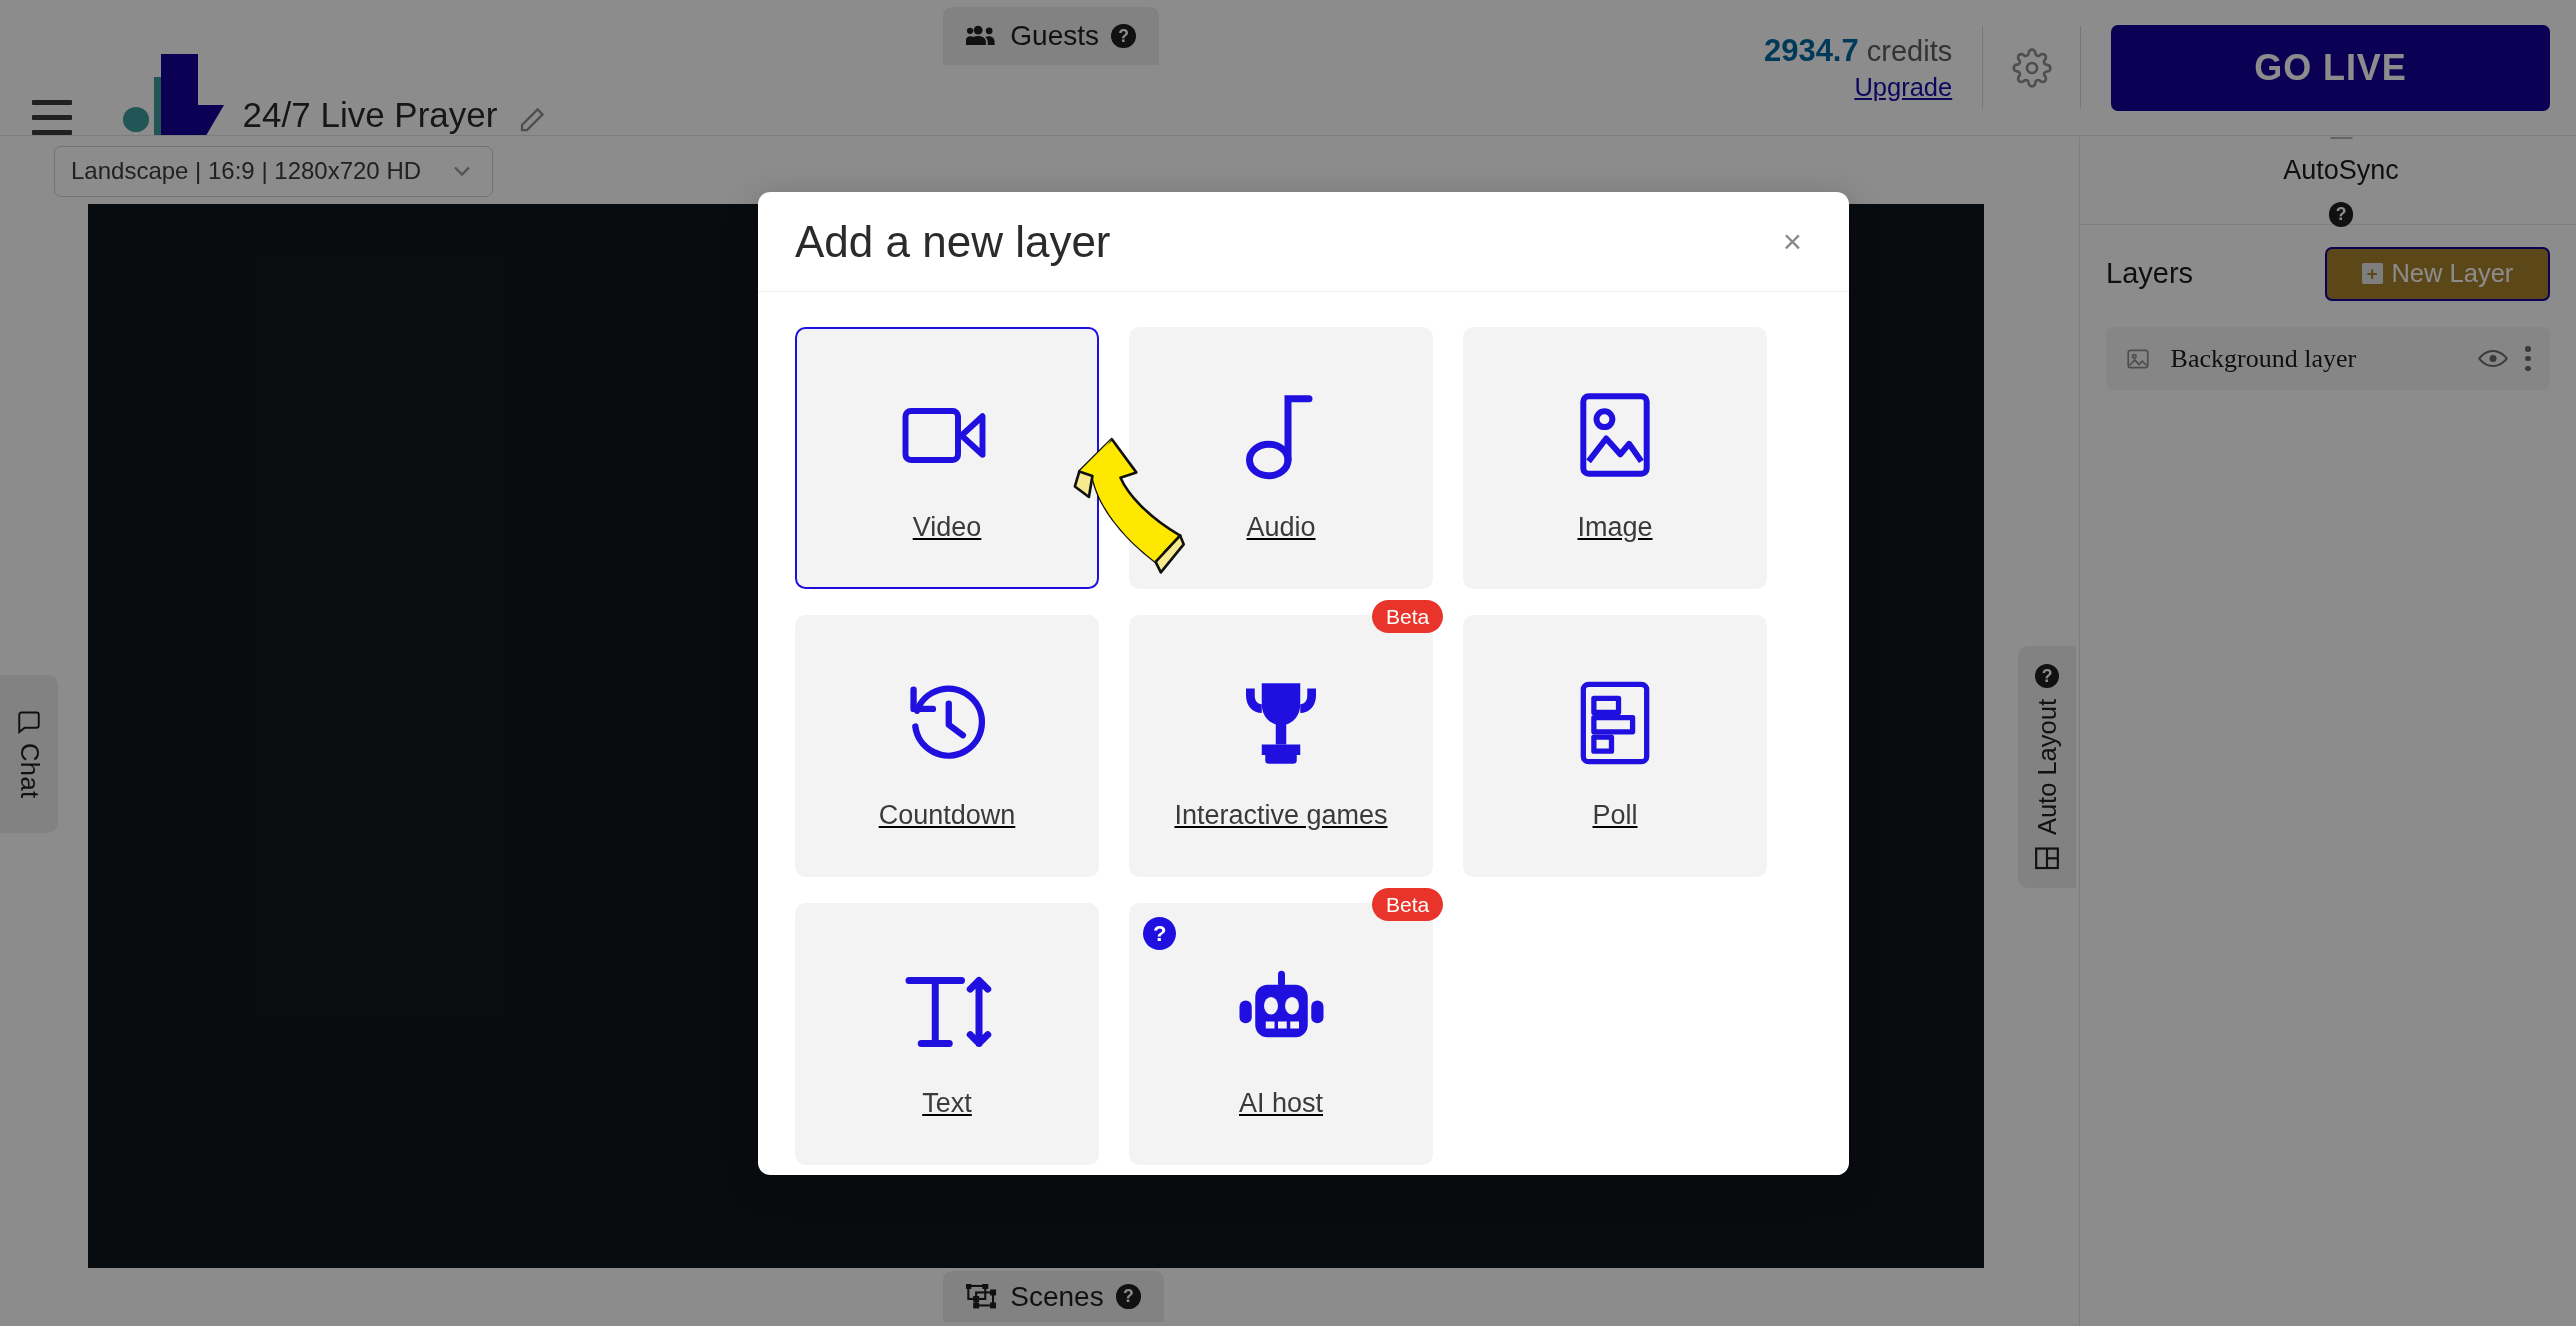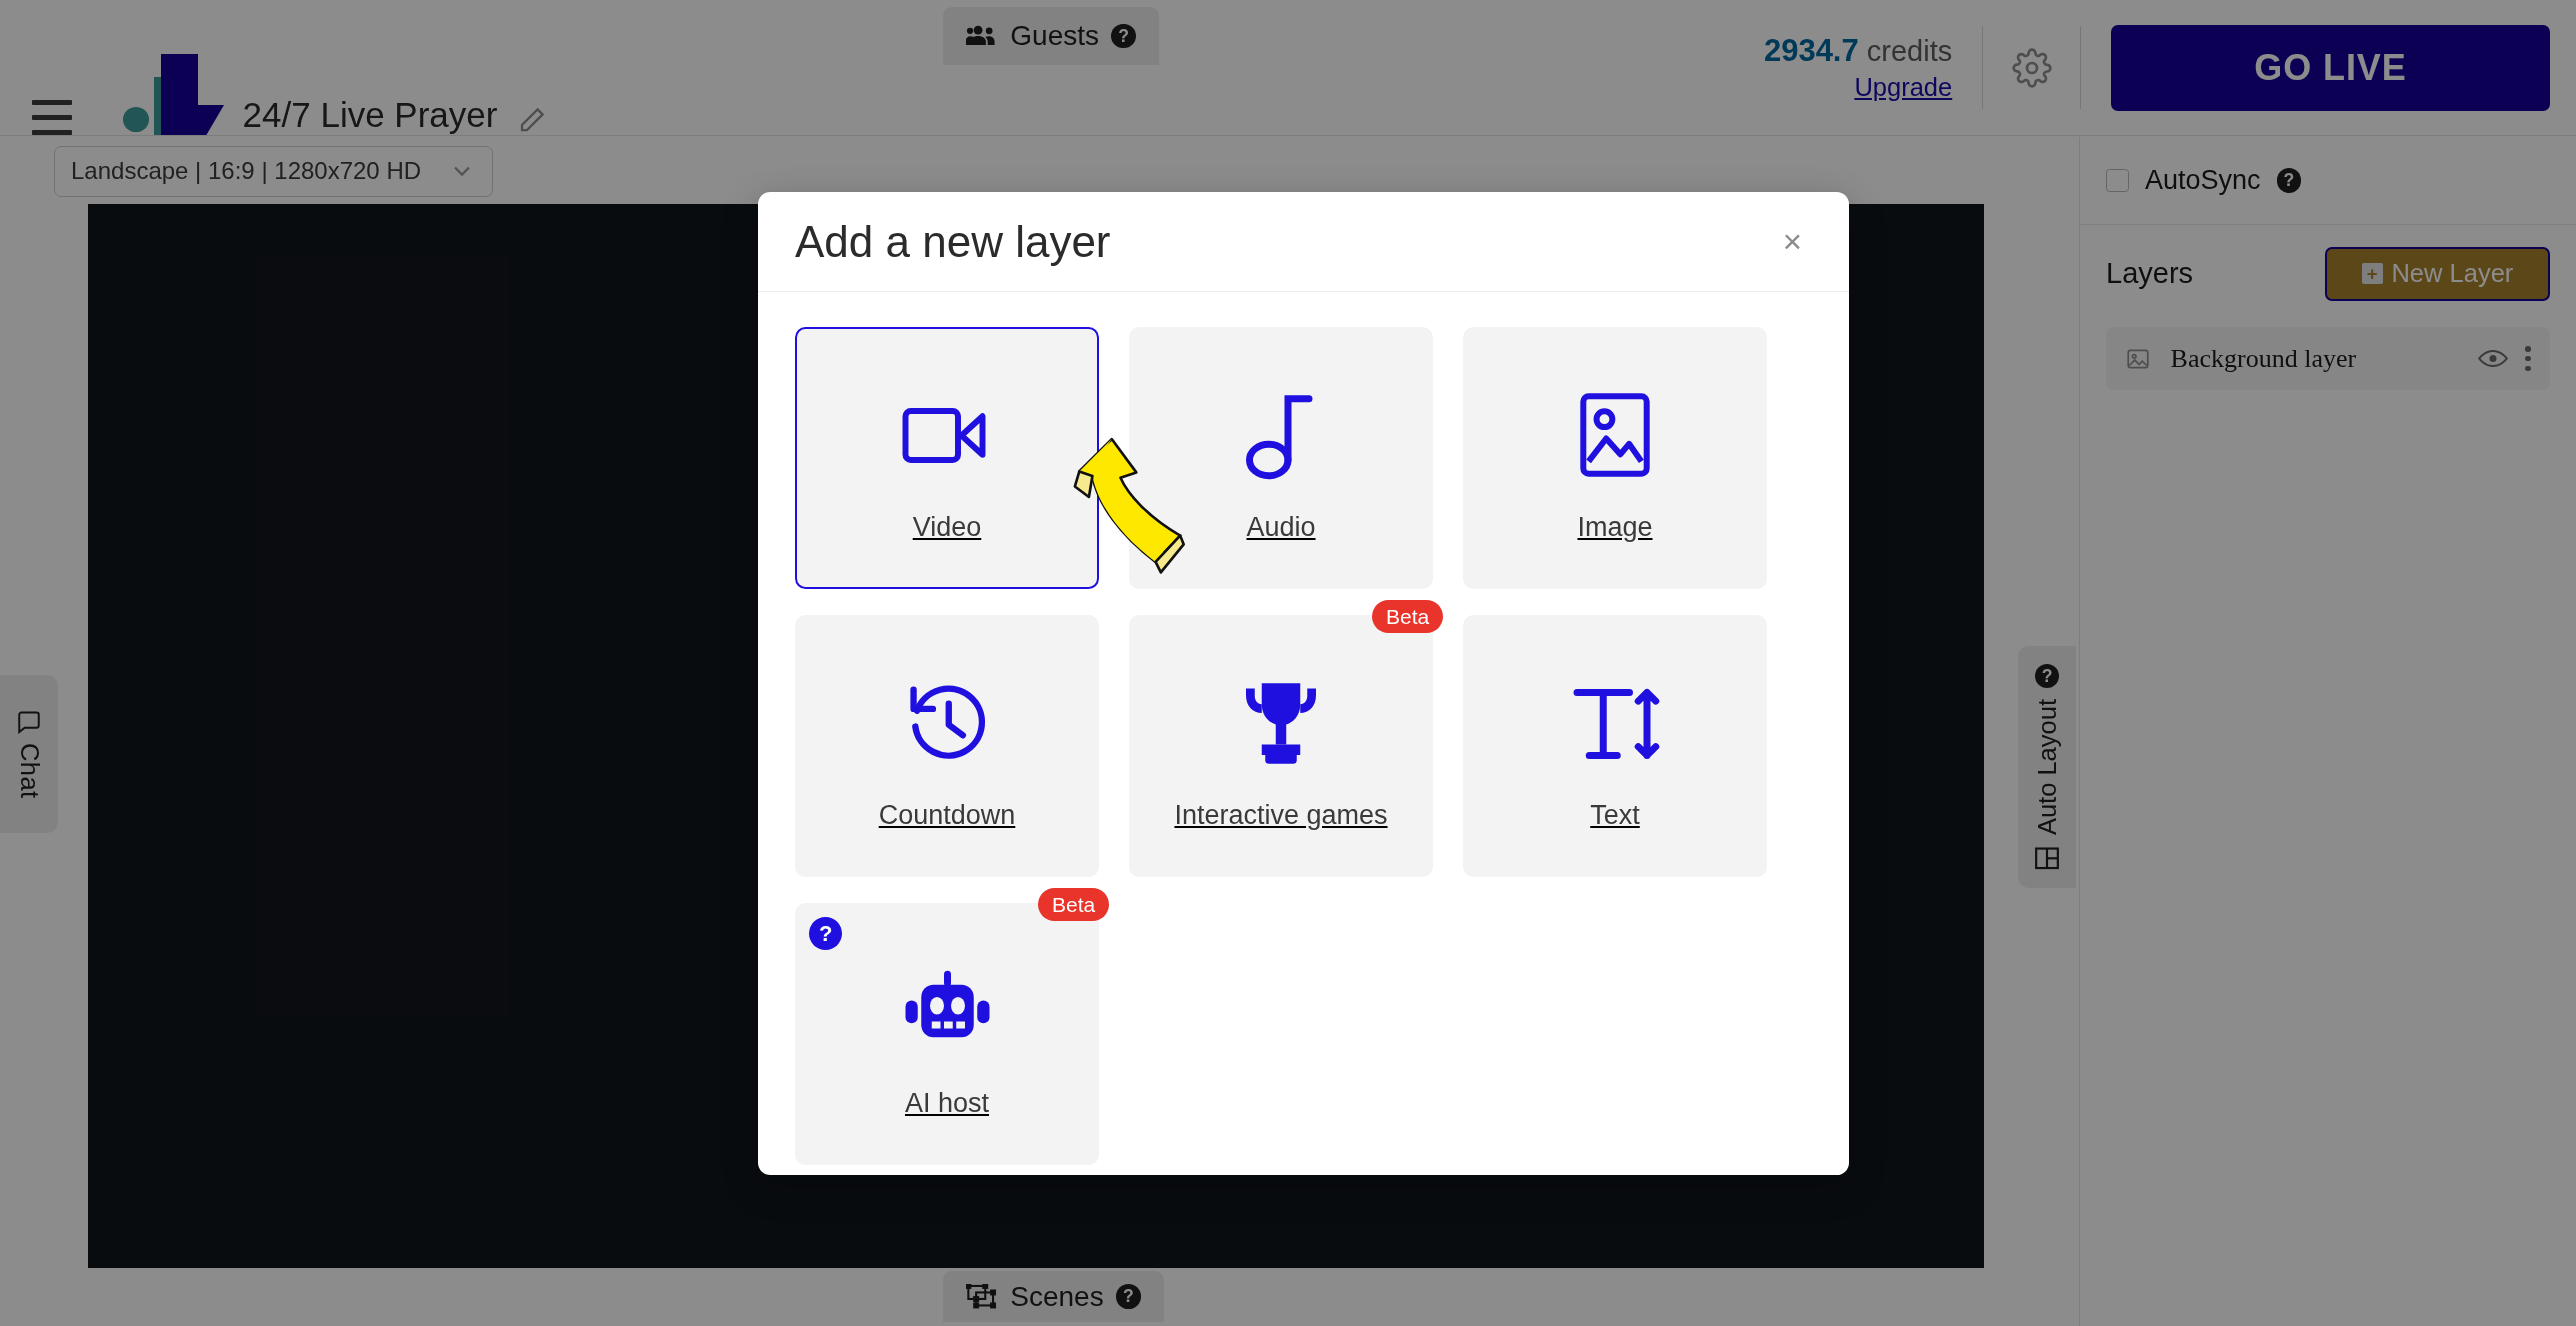--- a/index.html
+++ b/index.html
@@ -111,20 +111,21 @@
   }
 
   
   .sidebar {
     position: absolute; left: 2079px; top: 137px; width: 497px; height: 1190px;
     background: #ffffff; border-left: 0.9px solid #e3e3e3;
   }
   .autosync-row {
     height: 88px; display: flex; align-items: center; gap: 16px; padding-left: 26px;
     border-bottom: 0.9px solid #e8e8e8;
+    flex-direction: column;
   }
   .checkbox { width: 23px; height: 23px; border: 1.8px solid #b8b8b8; border-radius: 3.5px; background:#fff; cursor:pointer; }
   .autosync-row .lbl { font-size: 27px; color: #1c1c1c; }
 
   .layers-head {
     height: 97px; display: flex; align-items: center; padding: 0 26px;
   }
   .layers-head .ttl { font-size: 29px; color: #1c1c1c; }
   .newlayer-btn {
     margin-left: auto; width: 225px; height: 54px; background: #a7812a;
@@ -391,20 +392,31 @@
             <path d="M14 3h22v12c0 7-5 12-11 12S14 22 14 15V3z"></path>
             <path d="M14 6H5v4c0 6 4 10 9 10v-5c-2.5 0-4-2-4-5V6zM36 6h9v4c0 6-4 10-9 10v-5c2.5 0 4-2 4-5V6z"></path>
             <rect x="22" y="26" width="6" height="12"></rect>
             <path d="M14 38h22v6H14z"></path>
             <rect x="16" y="42" width="18" height="7" rx="2"></rect>
           </svg>
         </div>
         <div class="cap">Interactive games</div>
       </div>
 
+      <div class="card">
+        <div class="ico">
+          <svg width="74" height="88" viewBox="0 0 42 50" fill="none" stroke="#1f10e0" stroke-width="3" stroke-linejoin="round">
+            <rect x="3" y="3" width="36" height="44" rx="3"></rect>
+            <rect x="9" y="11" width="14" height="8"></rect>
+            <rect x="9" y="22" width="22" height="8"></rect>
+            <rect x="9" y="33" width="10" height="8"></rect>
+          </svg>
+        </div>
+        <div class="cap">Poll</div>
+      </div>
 
       <div class="card">
         <div class="ico">
           <svg width="91" height="90" viewBox="0 0 52 51" fill="none" stroke="#1f10e0" stroke-width="4" stroke-linecap="round" stroke-linejoin="round">
             <path d="M4 8h30M19 8v36M11 44h16"></path>
             <path d="M44 8v36M39 13l5-5 5 5M39 39l5 5 5-5"></path>
           </svg>
         </div>
         <div class="cap">Text</div>
       </div>

